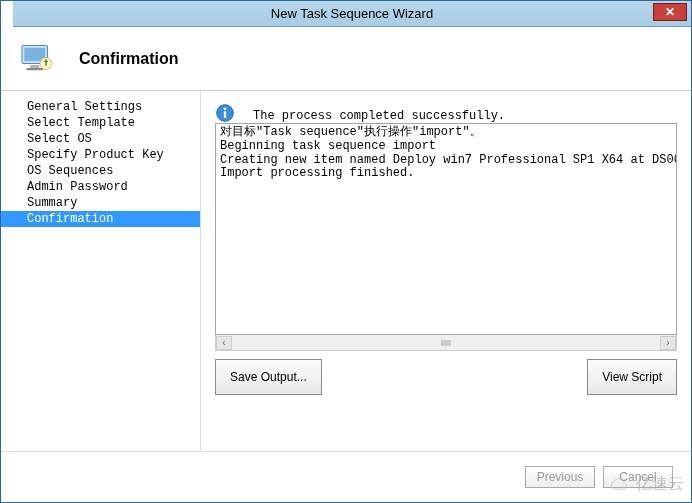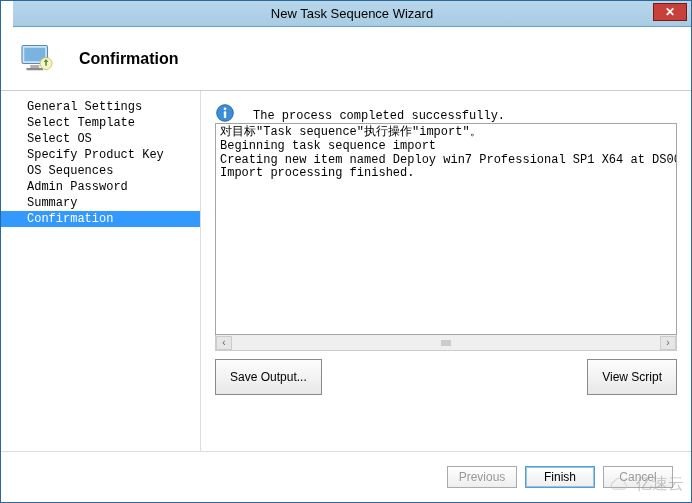--- a/index.html
+++ b/index.html
@@ -254,21 +254,20 @@
 
     <div class="log-buttons">
       <button class="wiz-btn">Save Output...</button>
       <button class="wiz-btn">View Script</button>
     </div>
   </div>
 </div>
 
 <div class="footer">
   <button class="nav-btn disabled">Previous</button>
-  <button class="nav-btn primary">Finish</button>
   <button class="nav-btn disabled">Cancel</button>
 </div>
 
 <div class="watermark">
   <svg viewBox="0 0 32 20">
     <path d="M8 16a6 6 0 0 1 1-11 8 8 0 0 1 15 2 5 5 0 0 1 0 9z" fill="none" stroke="#bbb" stroke-width="1.6"></path>
   </svg>
   <span>亿速云</span>
 </div>
 

